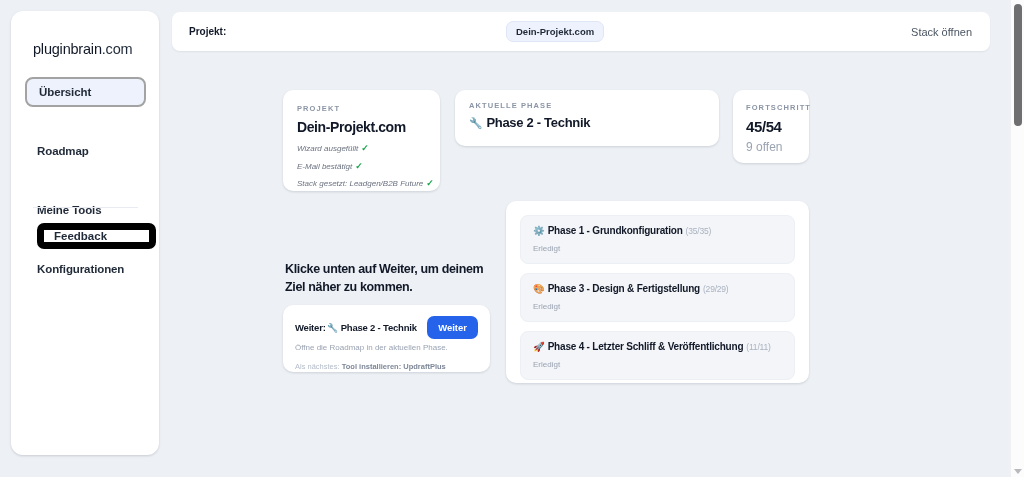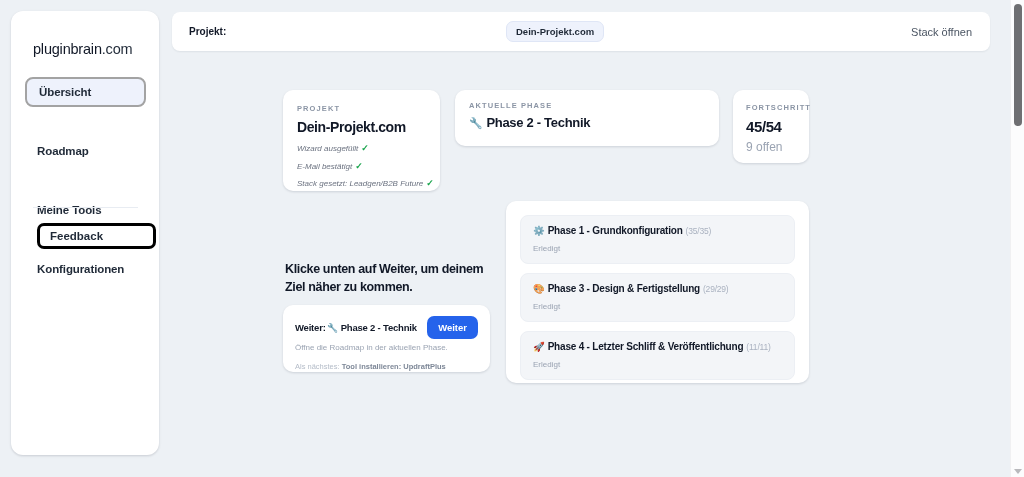--- a/index.html
+++ b/index.html
@@ -87,23 +87,23 @@
     background: #e8ecf2;
   }
 
   .feedback-btn {
     position: absolute;
     left: 26px;
     top: 212px;
     width: 119px;
     height: 26px;
     display: flex;
-    align-items: center;
+    align-items: flex-end;
     padding: 0 10px;
-    border: 3px solid #000000;
+    border: 7px solid #000000;
     border-radius: 7px;
     background: #fff;
     font-size: 11.5px;
     font-weight: 700;
     color: #1f2937;
     cursor: pointer;
   }
 
   
   .topbar {

